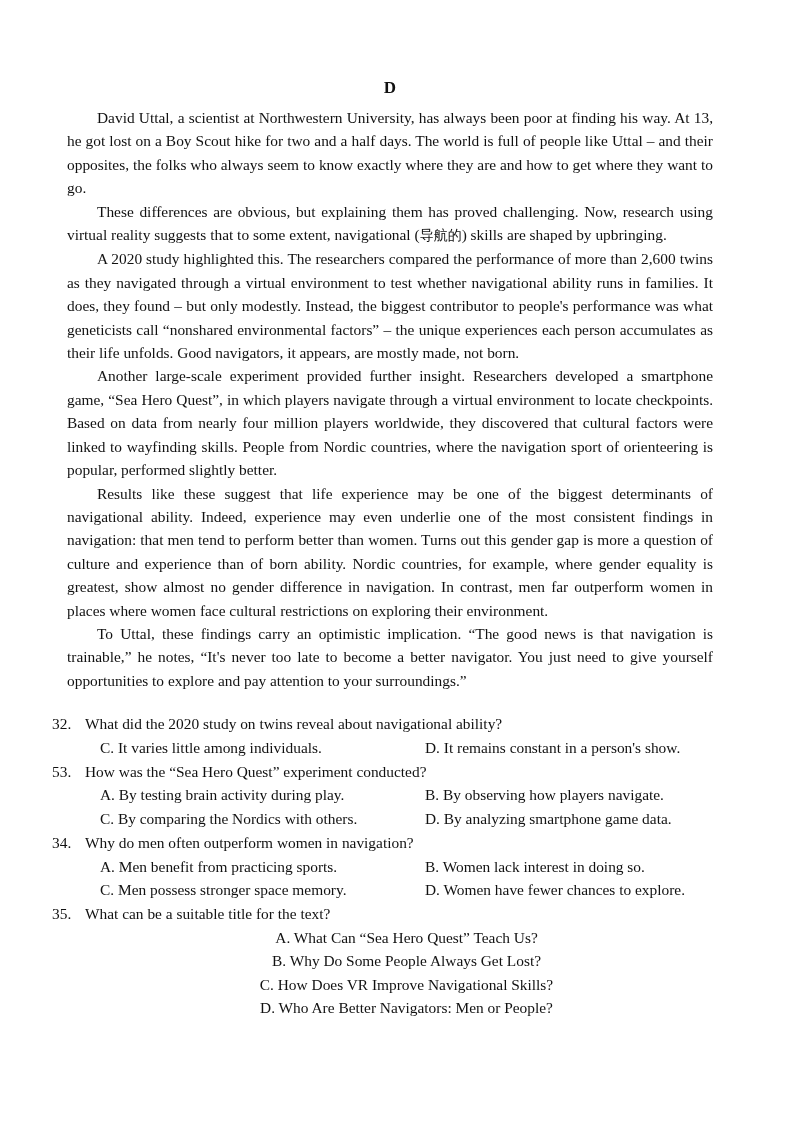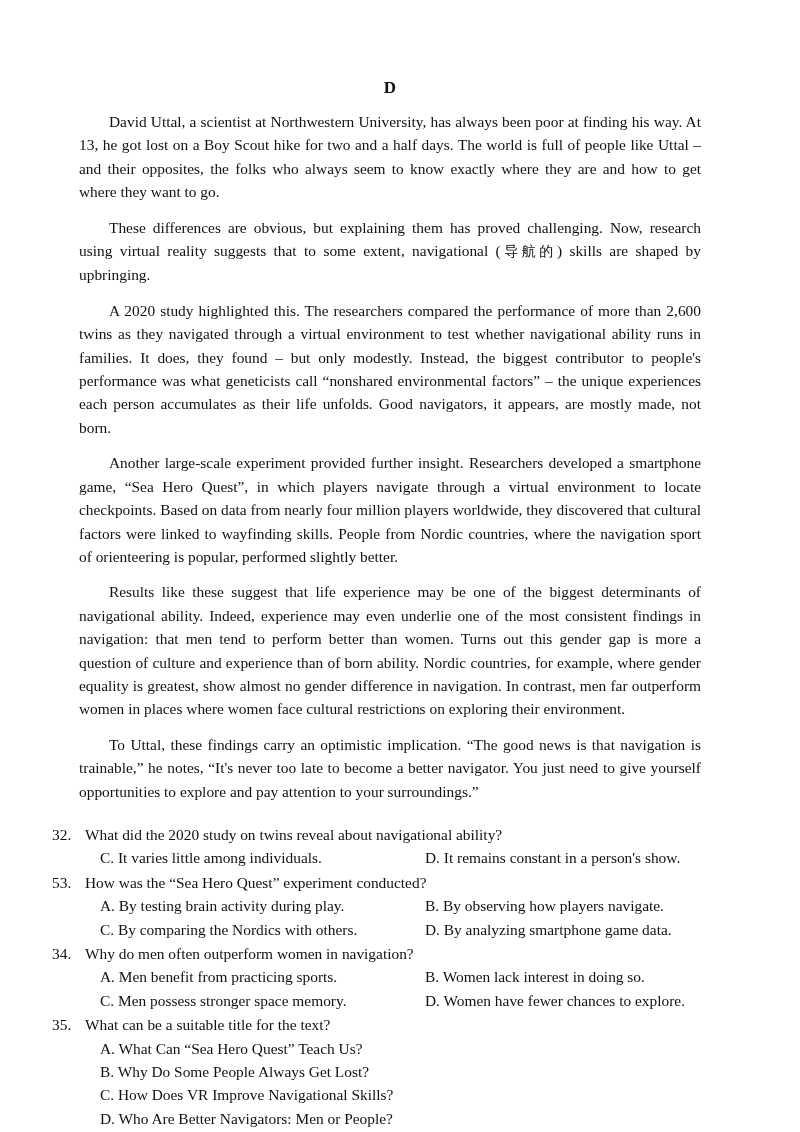--- a/index.html
+++ b/index.html
@@ -36,21 +36,21 @@
     letter-spacing: 0.2px;
   }
   .passage {
     font-size: 15.4px;
     line-height: 23.4px;
     text-align: justify;
     text-justify: inter-word;
     margin: 0;
   }
   .passage p {
-    margin: 12px;
+    margin: 0;
     text-indent: 30px;
     text-align: justify;
   }
   .passage p:last-child {
     text-align: justify;
   }
   .cn {
     font-family: "DejaVu Sans", sans-serif;
     font-size: 14px;
   }
@@ -85,20 +85,21 @@
   }
   .opt {
     flex: 0 0 325px;
     white-space: nowrap;
   }
   .opt.second {
     flex: 1 1 auto;
   }
   .opt-stacked {
     white-space: nowrap;
+    text-align: center;
   }
 </style>
 </head>
 <body>
 
 <div class="page">
   <div class="content">
 
     <div class="section-letter">D</div>
 

